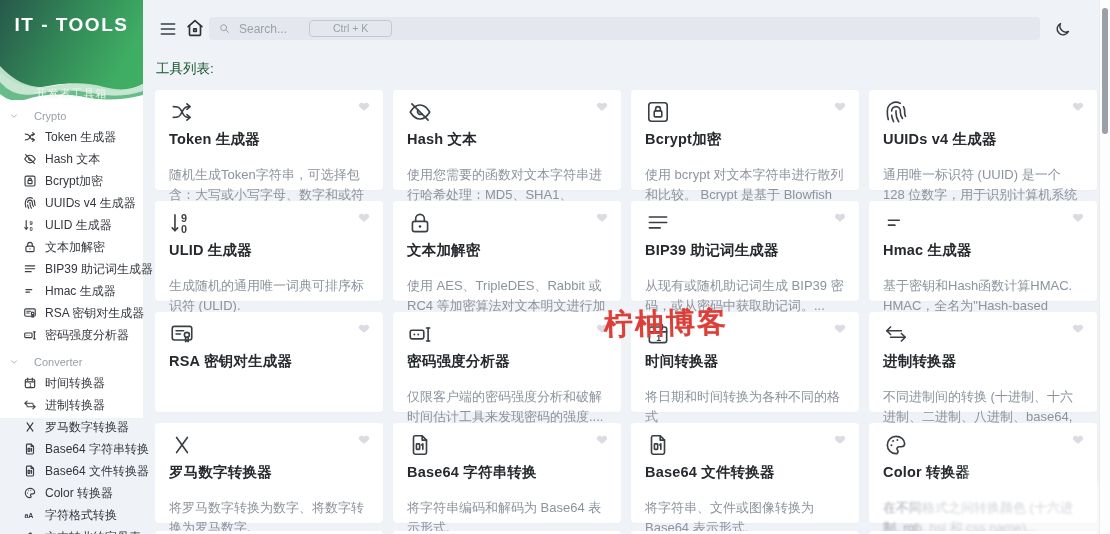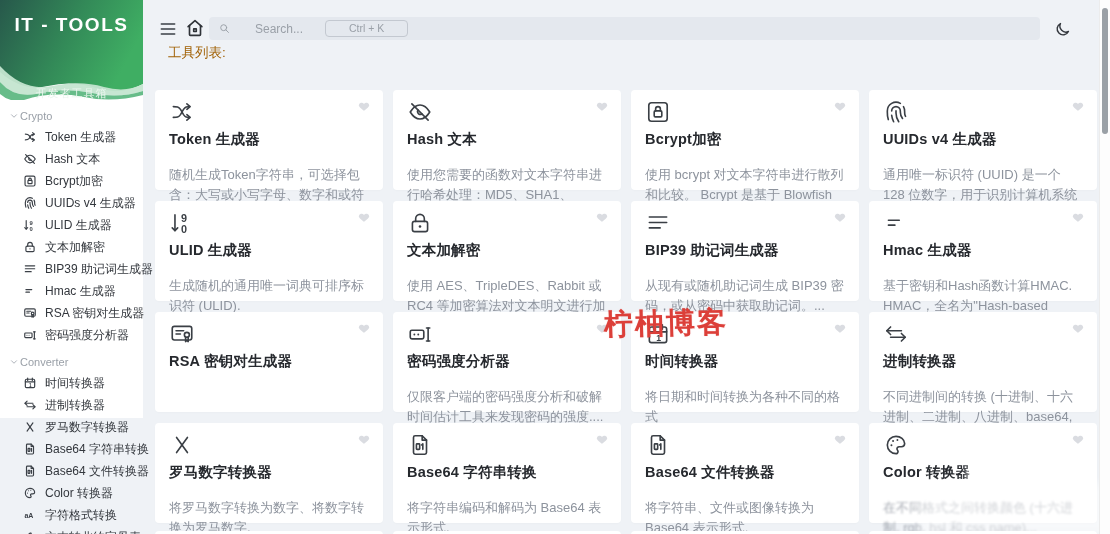--- a/index.html
+++ b/index.html
@@ -22,21 +22,21 @@
   .logo-title {
     position:absolute; top:14px; left:0; width:100%; text-align:center;
     color:#fff; font-size:19px; font-weight:bold; letter-spacing:1.5px;
   }
   .logo-subtitle {
     position:absolute; top:42px; left:0; width:100%; text-align:center;
     color:#eaf6ee; font-size:11px; letter-spacing:1px;margin-top:44px;
   }
   .section { margin-top:6px; }
   .section-header {
-    display:flex; align-items:center; gap:1px;
+    display:flex; align-items:center; gap:15px;
     padding:4px 0 4px 9px; cursor:pointer;
   }
   .section-header .chev { width:10px; height:10px; color:#a7adb5; }
   .section-label { font-size:11px; color:#9aa0a8; }
   .side-item {
     display:flex; align-items:center; gap:8px;
     height:22px; padding-left:23px; cursor:pointer; white-space:nowrap;
   }
   .side-icon { width:14px; height:14px; color:#3b4047; flex:0 0 14px; }
   .side-icon svg { width:14px; height:14px; stroke-width:2; }
@@ -46,32 +46,32 @@
   .menu-btn { position:absolute; left:158px; top:19px; width:20px; height:20px; color:#3b4047; cursor:pointer; z-index:3; }
   .home-btn { position:absolute; left:184px; top:17px; width:22px; height:22px; color:#2f3338; cursor:pointer; z-index:3; }
   .searchbar {
     position:absolute; left:209px; top:17px; width:831px; height:23px;
     background:#e4e8ee; border-radius:4px; z-index:3;
     display:flex; align-items:center;
   }
   .search-icon { width:13px; height:13px; color:#9aa0a8; margin-left:9px; }
   .searchbar input {
     border:none; background:transparent; outline:none;
-    font-size:12px; color:#6b7078; width:70px; margin-left:24px;
+    font-size:12px; color:#6b7078; width:70px; margin-left:8px;
     font-family:"Liberation Sans", sans-serif;
   }
   .searchbar input::placeholder { color:#9aa0a8; }
   .kbd-badge {
     font-size:10.5px; color:#9aa0a8; border:1px solid #c3c8d0;
     border-radius:4px; padding:1px 23px; line-height:13px; background:transparent;
   }
   .moon-btn { position:absolute; left:1053px; top:20px; width:19px; height:19px; color:#33373d; cursor:pointer; z-index:3; }
 
   
-  .tools-heading { position:absolute; left:156px; top:44px; font-size:13.5px; color:#a16207; z-index:1;margin-left:12px; }
+  .tools-heading { position:absolute; left:156px; top:60px; font-size:13.5px; color:#14532d; z-index:1; }
   .cards-grid {
     position:absolute; left:155px; top:90px; width:942px;
     display:grid; grid-template-columns:repeat(4,228px);
     grid-auto-rows:100px; column-gap:10px; row-gap:11px; z-index:1;
   }
   .card {
     position:relative; background:#fff; border-radius:4px;
     padding:9px 14px 6px; box-shadow:0 1px 2px rgba(0,0,0,0.02);
     cursor:pointer;
   }

